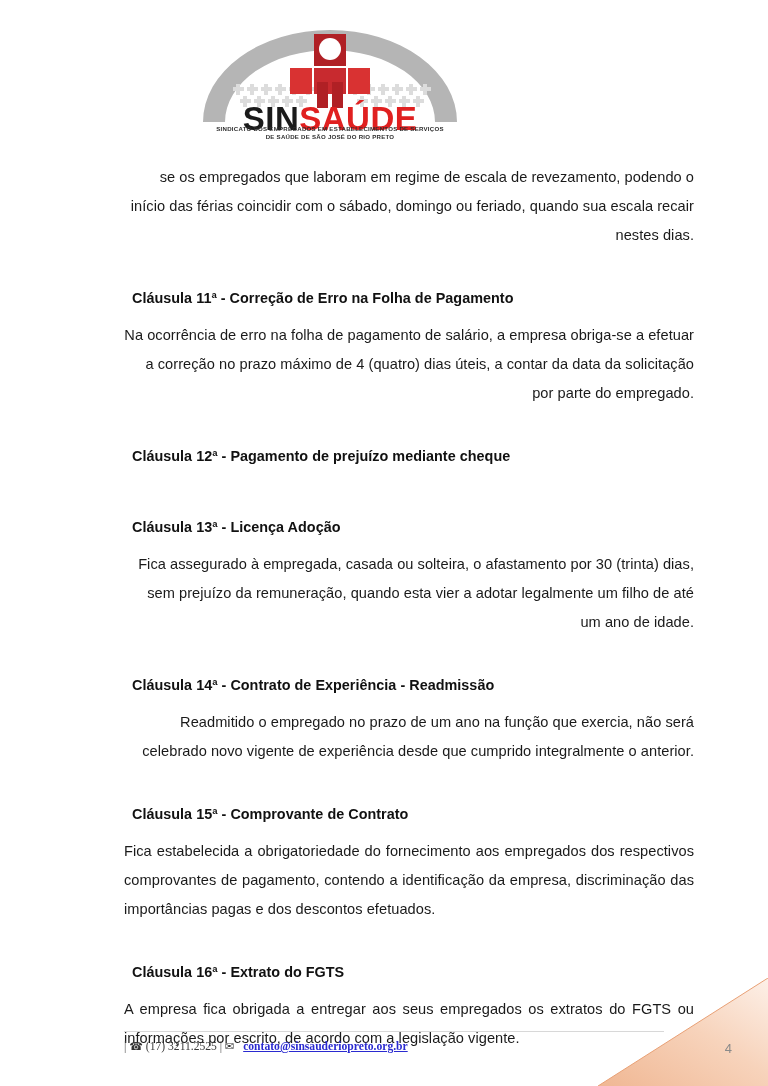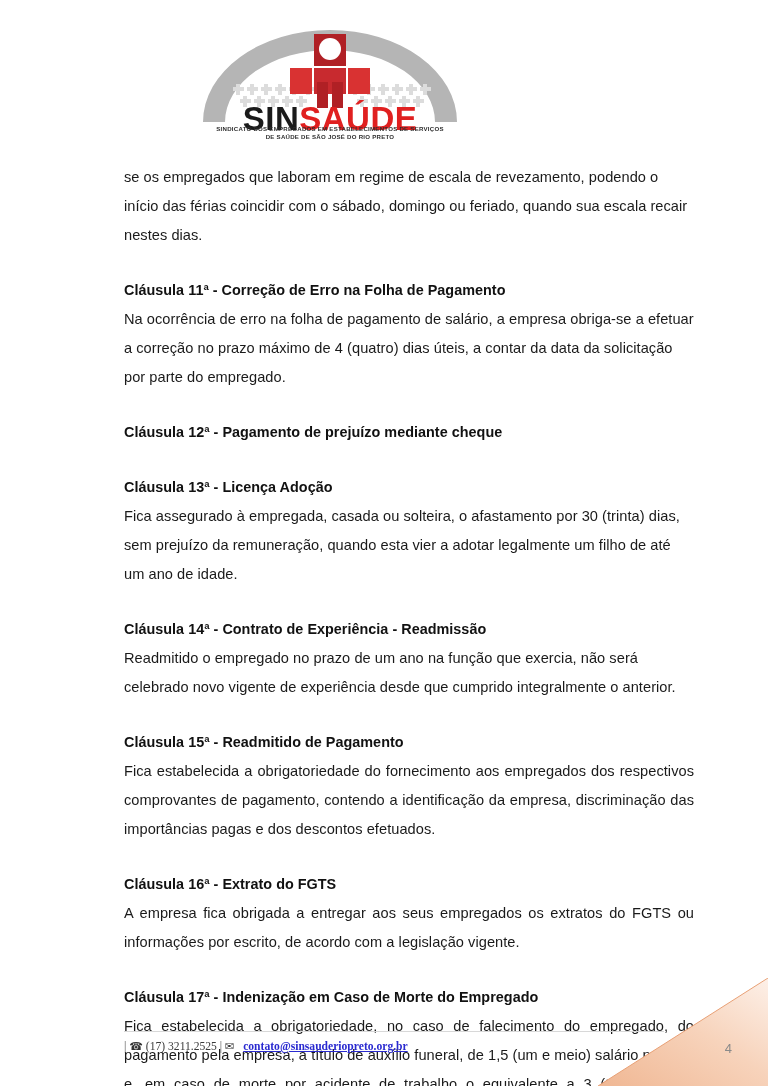--- a/index.html
+++ b/index.html
@@ -43,26 +43,26 @@
     position: absolute;
     left: 124px;
     top: 163px;
     width: 570px;
   }
   .para {
     margin: 0;
     color: #1a1a1a;
     font-size: 14.6px;
     line-height: 29px;
-    text-align: left;
+    text-align: right;
     letter-spacing: 0.05px;
   }
   .para.justify { text-align: justify; }
   .clause-title {
-    margin: 0;
+    margin: 8px;
     color: #111111;
     font-size: 14.4px;
     font-weight: bold;
     line-height: 29px;
     letter-spacing: 0.02px;
   }
   .gap { height: 26px; }
 
   
   .footer-rule {
@@ -274,21 +274,21 @@
     <h2 class="clause-title">Cláusula 13ª - Licença Adoção</h2>
     <p class="para">Fica assegurado à empregada, casada ou solteira, o afastamento por 30 (trinta) dias, sem prejuízo da remuneração, quando esta vier a adotar legalmente um filho de até um ano de idade.</p>
 
     <div class="gap"></div>
 
     <h2 class="clause-title">Cláusula 14ª - Contrato de Experiência - Readmissão</h2>
     <p class="para">Readmitido o empregado no prazo de um ano na função que exercia, não será celebrado novo vigente de experiência desde que cumprido integralmente o anterior.</p>
 
     <div class="gap"></div>
 
-    <h2 class="clause-title">Cláusula 15ª - Readmitido de Pagamento</h2>
+    <h2 class="clause-title">Cláusula 15ª - Comprovante de Contrato</h2>
     <p class="para justify">Fica estabelecida a obrigatoriedade do fornecimento aos empregados dos respectivos comprovantes de pagamento, contendo a identificação da empresa, discriminação das importâncias pagas e dos descontos efetuados.</p>
 
     <div class="gap"></div>
 
     <h2 class="clause-title">Cláusula 16ª - Extrato do FGTS</h2>
     <p class="para justify">A empresa fica obrigada a entregar aos seus empregados os extratos do FGTS ou informações por escrito, de acordo com a legislação vigente.</p>
 
     <div class="gap"></div>
 
     <h2 class="clause-title">Cláusula 17ª - Indenização em Caso de Morte do Empregado</h2>

